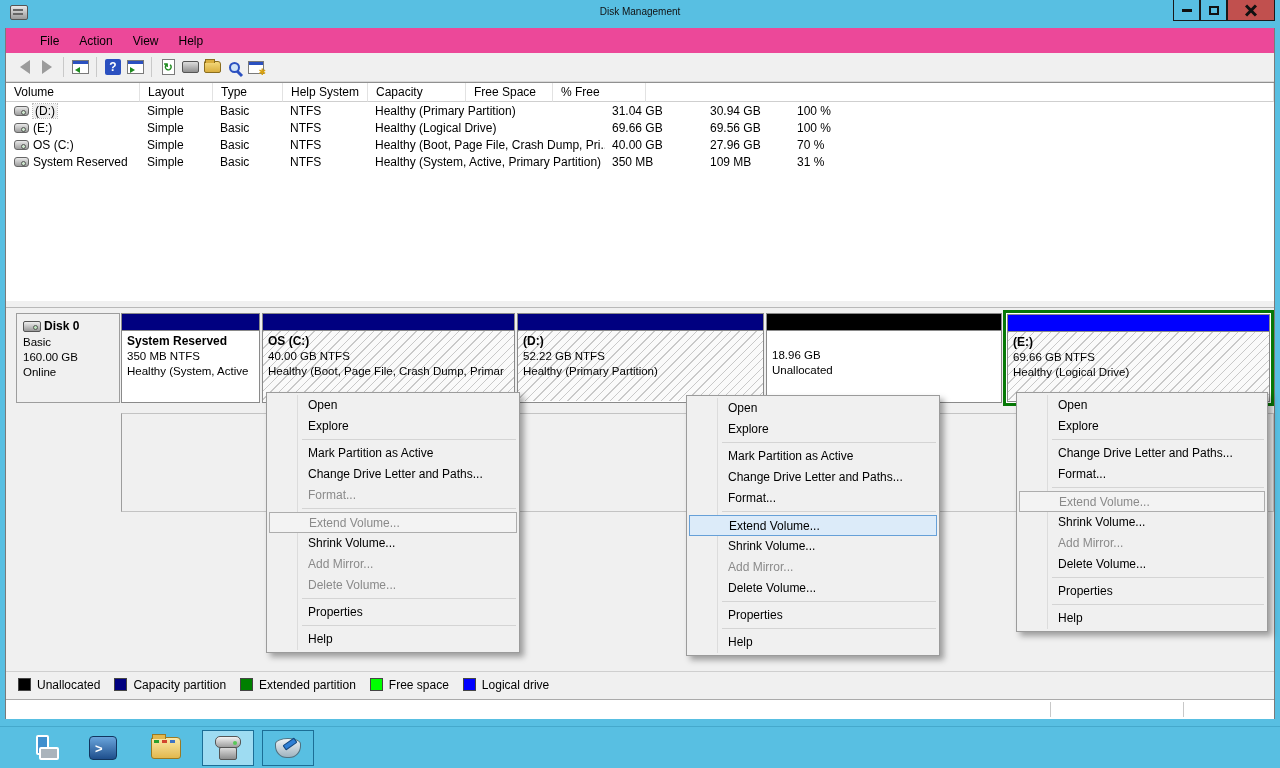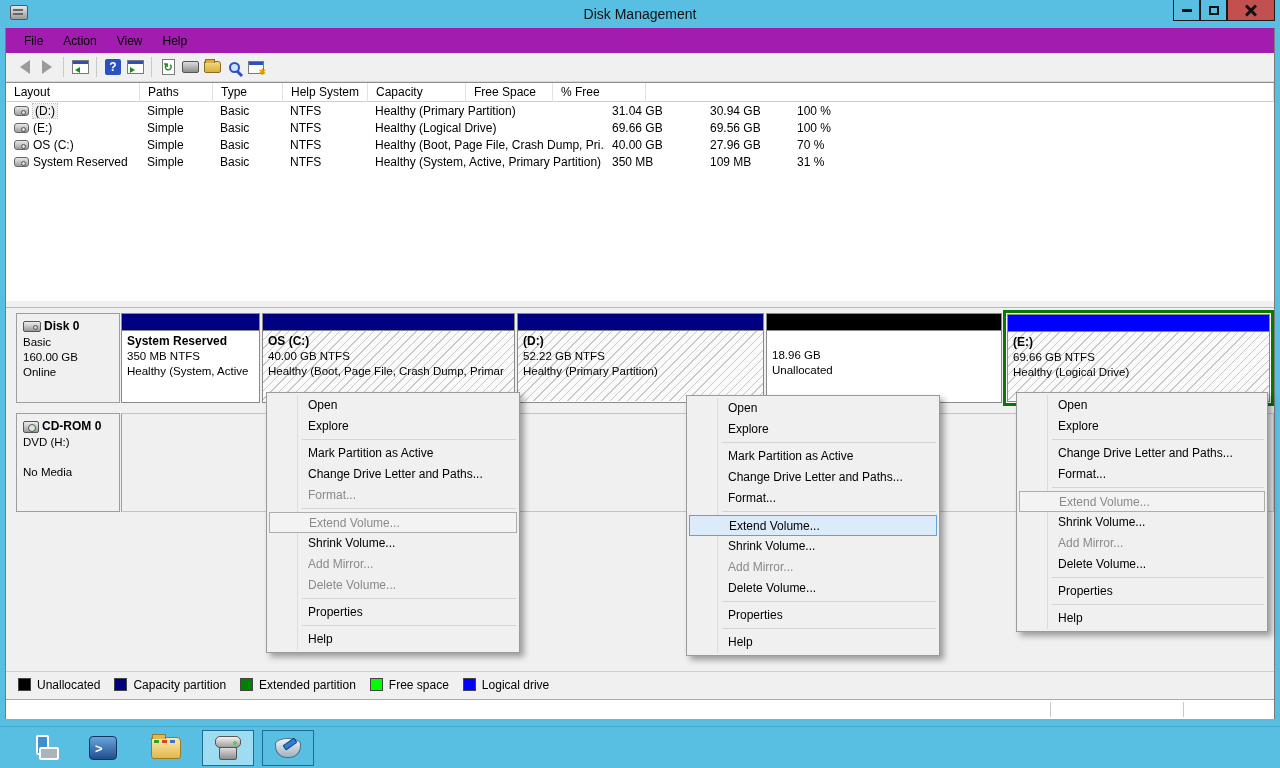--- a/index.html
+++ b/index.html
@@ -3,33 +3,33 @@
 <meta charset="utf-8">
 <style>
   * { margin:0; padding:0; box-sizing:border-box; }
   html,body { width:1280px; height:768px; overflow:hidden; }
   body { font-family:"Liberation Sans", sans-serif; background:#58BFE2; position:relative; font-size:12px; color:#000; }
 
   
   .titlebar { position:absolute; left:0; top:0; width:1280px; height:28px; background:#58BFE2; }
   .app-icon { position:absolute; left:10px; top:5px; width:18px; height:15px; background:linear-gradient(#e8e8e8,#9a9a9a); border:1px solid #555; border-radius:2px; }
   .app-icon::after { content:""; position:absolute; left:2px; top:3px; width:10px; height:2px; background:#666; box-shadow:0 4px 0 #666; }
-  .title-text { position:absolute; left:0; top:6px; width:1280px; text-align:center; font-size:14px; color:#111; }
+  .title-text { position:absolute; left:0; top:6px; width:1280px; text-align:center; font-size:10px; color:#111; }
   .winbtns { position:absolute; right:5px; top:0; height:21px; display:flex; }
   .winbtn { width:27px; height:21px; border:1px solid #1a1a1a; border-top:none; display:flex; align-items:center; justify-content:center; position:relative; }
   .winbtn.close { width:48px; background:#C1504E; }
   .glyph-min { width:10px; height:3px; background:#111; }
   .glyph-max { width:10px; height:9px; border:2px solid #111; }
   .glyph-close { position:relative; width:12px; height:12px; }
   .glyph-close::before,.glyph-close::after { content:""; position:absolute; left:-1px; top:5px; width:14px; height:3px; background:#111; }
   .glyph-close::before { transform:rotate(45deg); } .glyph-close::after { transform:rotate(-45deg); }
 
   .content-frame { position:absolute; left:5px; top:28px; width:1270px; height:691px; background:#F0F0F0; border-left:1px solid #7a7a7a; border-right:1px solid #7a7a7a; }
 
-  .menubar { position:absolute; left:6px; top:28px; width:1268px; height:25px; background:#a21caf; display:flex; align-items:center; padding-left:8px; }
+  .menubar { position:absolute; left:6px; top:28px; width:1268px; height:25px; background:#ec4899; display:flex; align-items:center; padding-left:24px; }
   .menubar .mitem { padding:3px 10px; }
 
   .toolbar { position:absolute; left:6px; top:53px; width:1268px; height:29px; background:#F0F0F0; border-bottom:1px solid #d8d8d8; display:flex; align-items:center; padding-left:8px; }
   .tb-sep { width:1px; height:20px; background:#c9c9c9; margin:0 5px; }
   .tbico { width:22px; height:22px; display:flex; align-items:center; justify-content:center; position:relative; }
   .arrow { width:0; height:0; border-top:7px solid transparent; border-bottom:7px solid transparent; }
   .arrow.left { border-right:10px solid #9b9b9b; }
   .arrow.right { border-left:10px solid #9b9b9b; }
   .winico { width:17px; height:14px; background:#fff; border:1px solid #7a7a7a; position:relative; }
   .winico::before { content:""; position:absolute; left:0; top:0; right:0; height:3px; background:#2B50C0; }
@@ -171,22 +171,22 @@
   <div class="tbico">
       <div class="magico"></div>
     </div>
   <div class="tbico">
       <div class="gearico"></div>
     </div>
 </div>
 
 <div class="listpane">
   <div class="lhdr">
-    <div class="lhc" style="width:134px">Layout</div>
-    <div class="lhc" style="width:73px">Paths</div>
+    <div class="lhc" style="width:134px">Volume</div>
+    <div class="lhc" style="width:73px">Layout</div>
     <div class="lhc" style="width:70px">Type</div>
     <div class="lhc" style="width:85px">Help System</div>
     <div class="lhc" style="width:98px">Capacity</div>
     <div class="lhc" style="width:87px">Free Space</div>
     <div class="lhc" style="width:93px">% Free</div>
     <div class="lhc" style="flex:1"></div>
   </div>
 
   <div class="lrow">
     <div class="vol-cell" style="width:134px">
@@ -295,29 +295,20 @@
     <div class="tile">
       <div class="tile-head" style="background: rgb(0, 0, 255);"></div>
       <div class="tile-body hatch" style="height:69px;">
         <div class="tname">(E:)</div>
         <div>69.66 GB NTFS</div>
         <div>Healthy (Logical Drive)</div>
       </div>
     </div>
   </div>
 
-  <div class="dpanel" style="left:10px; top:105px; width:104px; height:99px;">
-    <div class="dname">
-        <span class="cd-ico"></span>
-        <span>CD-ROM 0</span>
-      </div>
-    <div>DVD (H:)</div>
-    <div style="height:15px;"></div>
-    <div>No Media</div>
-  </div>
   <div style="position:absolute; left:115px; top:105px; width:1153px; height:99px; border:1px solid #c3c3c3; border-left:1px solid #9d9d9d; background:#F0F0F0;"></div>
 </div>
 
 <div class="legendbar">
   <div class="leg">
       <span class="sq" style="background: rgb(0, 0, 0);"></span>
       <span>Unallocated</span>
     </div>
   <div class="leg">
       <span class="sq" style="background: rgb(0, 0, 128);"></span>

